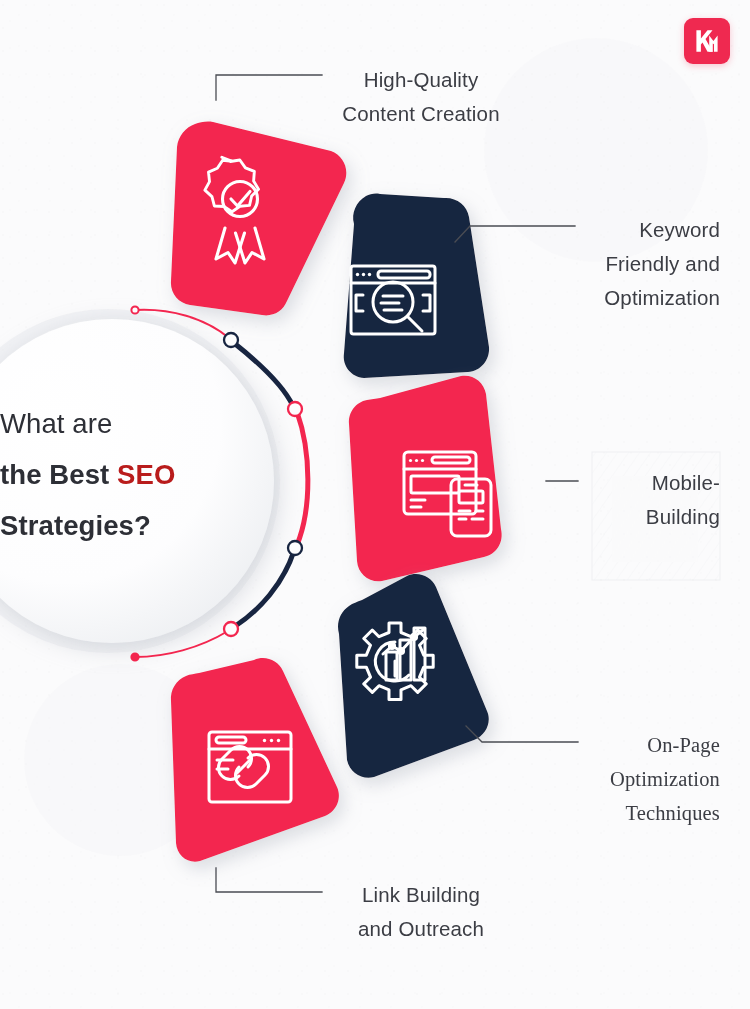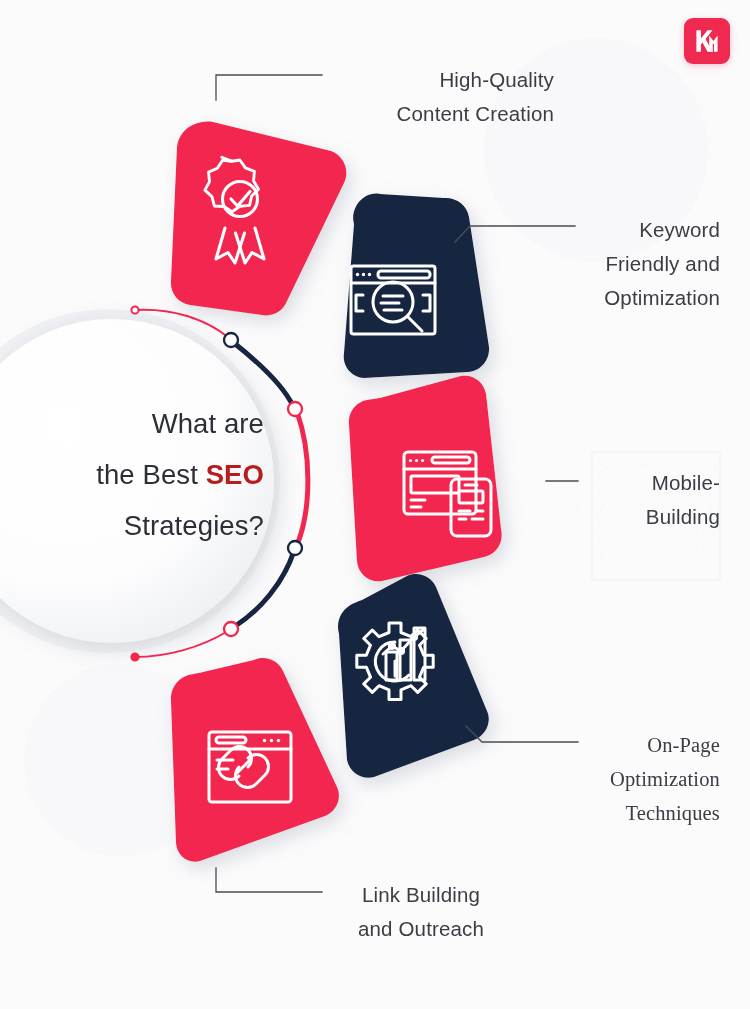--- a/index.html
+++ b/index.html
@@ -49,50 +49,50 @@
     display: flex;
     align-items: center;
     justify-content: center;
     box-shadow: 0 2px 7px rgba(239,41,80,.26);
   }
   .logo svg { display: block; }
 
   
   .center-text {
     position: absolute;
-    left: 24px;
+    left: 0;
     top: 398px;
     width: 240px;
-    text-align: right;
+    text-align: left;
     color: #2d2f36;
     font-size: 27.5px;
     line-height: 1.86;
     letter-spacing: .1px;
     font-weight: 400;
     z-index: 6;
   }
   .center-text .ln { display: block; white-space: nowrap; }
   .center-text .accent { color: #b91c1c; font-weight: 700; }
-  .center-text .semi { font-weight: 400; }
+  .center-text .semi { font-weight: 700; }
 
   
   .label {
     position: absolute;
     color: #3b3d44;
     font-size: 20.5px;
     line-height: 1.67;
     letter-spacing: .15px;
     font-weight: 400;
     z-index: 6;
   }
   .label .ln { display: block; white-space: nowrap; }
   .label.right { text-align: right; }
   .label.left  { text-align: left; }
 
-  #label-content  { left: 316px; top: 63px;  width: 210px; text-align: right; margin-left: 28px; }
+  #label-content  { left: 316px; top: 63px;  width: 210px; text-align: center; }
   #label-keyword  { left: 476px; top: 213px; width: 244px; }
   #label-mobile   { left: 496px; top: 466px; width: 224px; }
   #label-onpage   { left: 476px; top: 728px; width: 244px; font-family: Liberation Serif, serif; }
   #label-link     { left: 316px; top: 878px; width: 210px; text-align: center; }
 </style>
 </head>
 <body>
 
 <div class="texture"></div>
 

